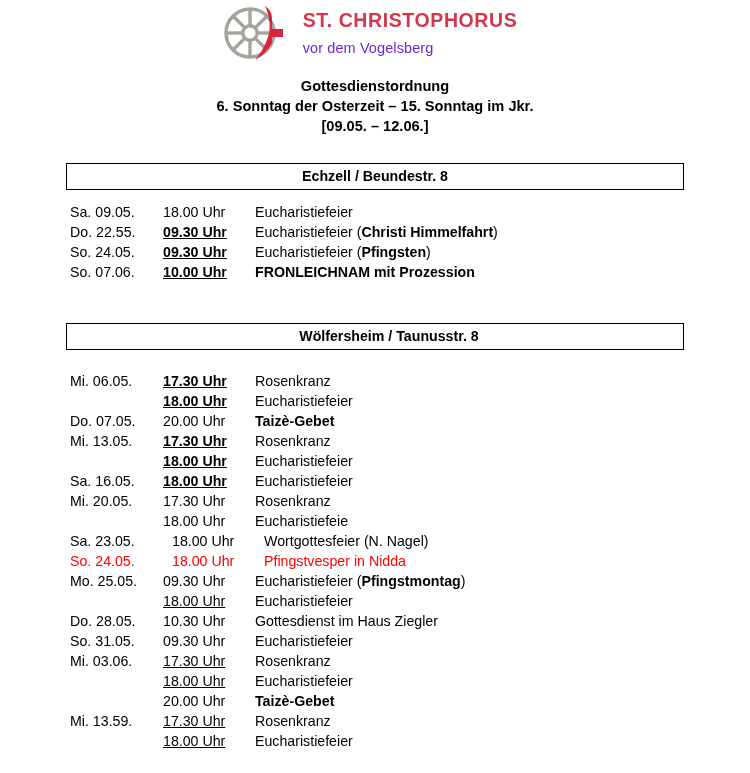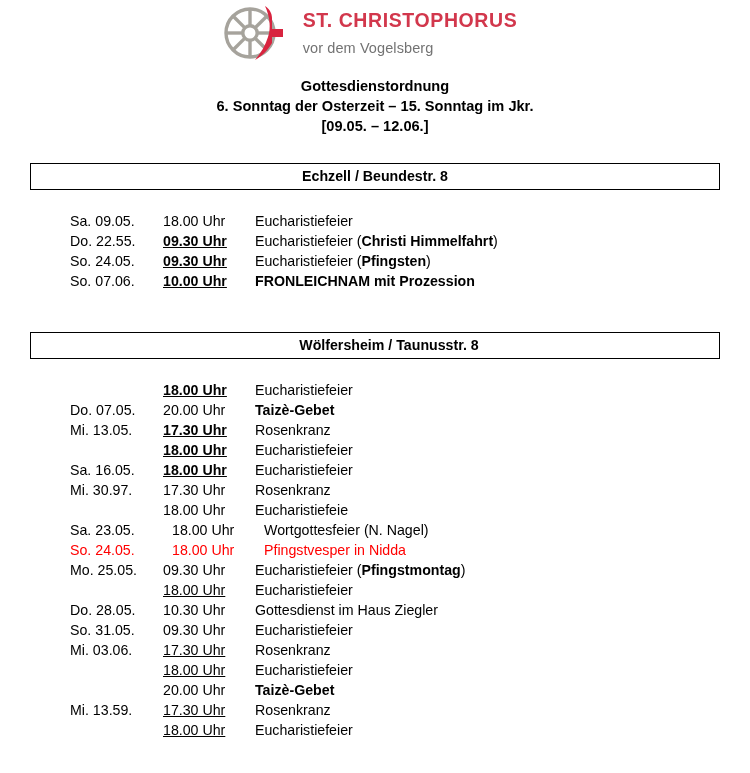--- a/index.html
+++ b/index.html
@@ -48,58 +48,58 @@
   }
   .logo-title {
     font-size: 19.5px;
     font-weight: bold;
     letter-spacing: 0.6px;
     color: #d2374c;
     white-space: nowrap;
   }
   .logo-sub {
     font-size: 14.5px;
-    color: #737373;
+    color: #6d28d9;
     margin-top: 11px;
     letter-spacing: 0.1px;
     white-space: nowrap;
   }
 
   
   .doc-heading {
     text-align: center;
     font-weight: bold;
     font-size: 14.6px;
     line-height: 20px;
     margin-top: 10px;
   }
   .doc-heading div { white-space: nowrap; }
 
   
   .section-bar {
     margin: 0 auto;
-    width: 690px;
+    width: 618px;
     border: 1.3px solid #000;
     text-align: center;
     font-weight: bold;
     font-size: 14.2px;
     padding: 4px 0 5px 0;
     background: #fff;
   }
   .sec1 { margin-top: 27px; }
   .sec2 { margin-top: 41px; padding-left: 28px; }
 
   
   .schedule {
     margin: 0;
     padding: 0;
     border-collapse: collapse;
     font-size: 14.2px;
   }
-  .sched-wrap-1 { margin-top: 21px; padding-left: 70px; }
+  .sched-wrap-1 { margin-top: 12px; padding-left: 70px; }
   .sched-wrap-2 { margin-top: 21px; padding-left: 70px; }
 
   .schedule tr { height: 20px; }
   .schedule td {
     padding: 0;
     vertical-align: top;
     white-space: nowrap;
     line-height: 20px;
   }
   td.c-date  { width: 93px; }
@@ -178,20 +178,25 @@
             <td class="c-text"><b>FRONLEICHNAM mit Prozession</b></td>
           </tr>
         </tbody>
       </table>
     </div>
     <div class="section-bar sec2">Wölfersheim / Taunusstr. 8</div>
     <div class="sched-wrap-2">
       <table class="schedule">
         <tbody>
           <tr>
+            <td class="c-date">Mi. 06.05.</td>
+            <td class="c-time b u">17.30 Uhr</td>
+            <td class="c-text">Rosenkranz</td>
+          </tr>
+          <tr>
             <td class="c-date"></td>
             <td class="c-time b u">18.00 Uhr</td>
             <td class="c-text">Eucharistiefeier</td>
           </tr>
           <tr>
             <td class="c-date">Do. 07.05.</td>
             <td class="c-time">20.00 Uhr</td>
             <td class="c-text"><b>Taizè-Gebet</b></td>
           </tr>
           <tr>
@@ -203,21 +208,21 @@
             <td class="c-date"></td>
             <td class="c-time b u">18.00 Uhr</td>
             <td class="c-text">Eucharistiefeier</td>
           </tr>
           <tr>
             <td class="c-date">Sa. 16.05.</td>
             <td class="c-time b u">18.00 Uhr</td>
             <td class="c-text">Eucharistiefeier</td>
           </tr>
           <tr>
-            <td class="c-date">Mi. 30.97.</td>
+            <td class="c-date">Mi. 20.05.</td>
             <td class="c-time">17.30 Uhr</td>
             <td class="c-text">Rosenkranz</td>
           </tr>
           <tr>
             <td class="c-date"></td>
             <td class="c-time">18.00 Uhr</td>
             <td class="c-text">Eucharistiefeie</td>
           </tr>
           <tr class="indent">
             <td class="c-date">Sa. 23.05.</td>

